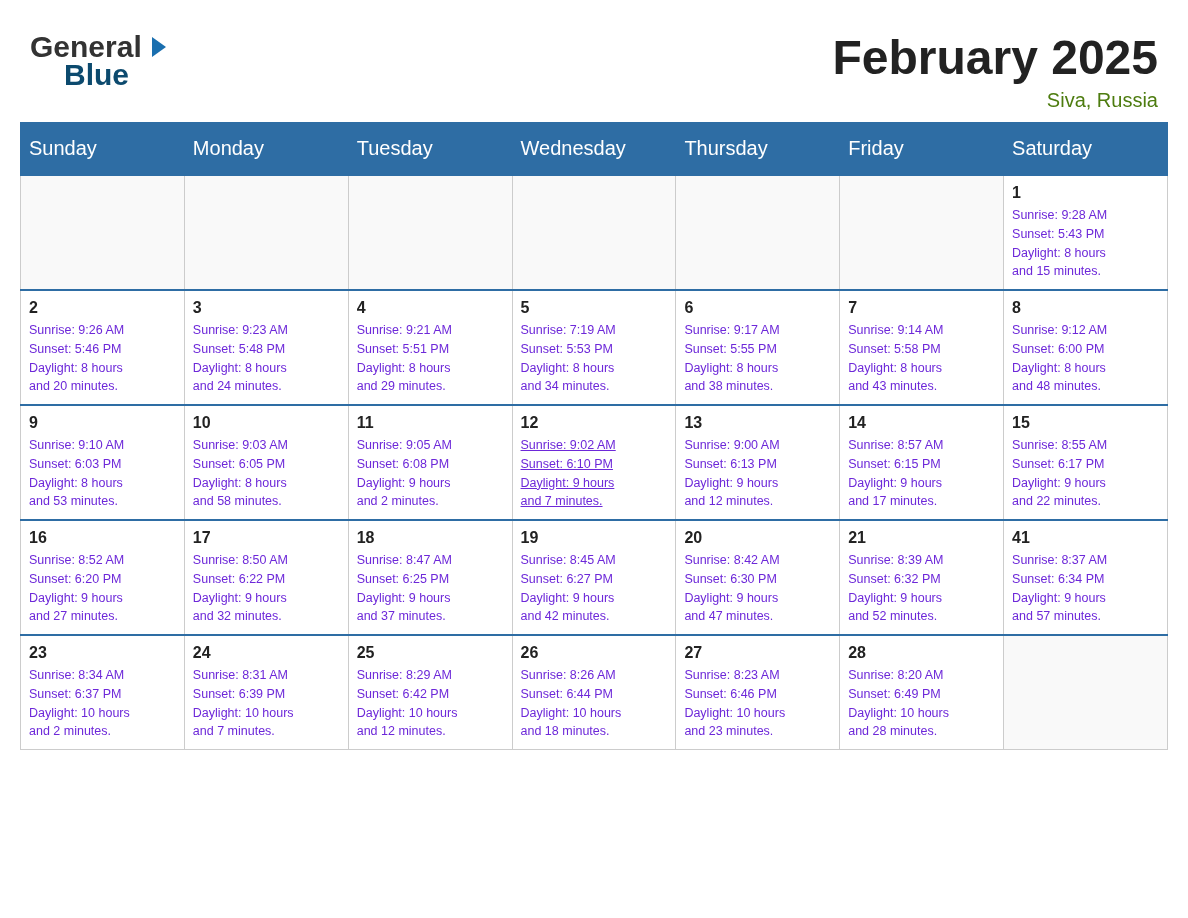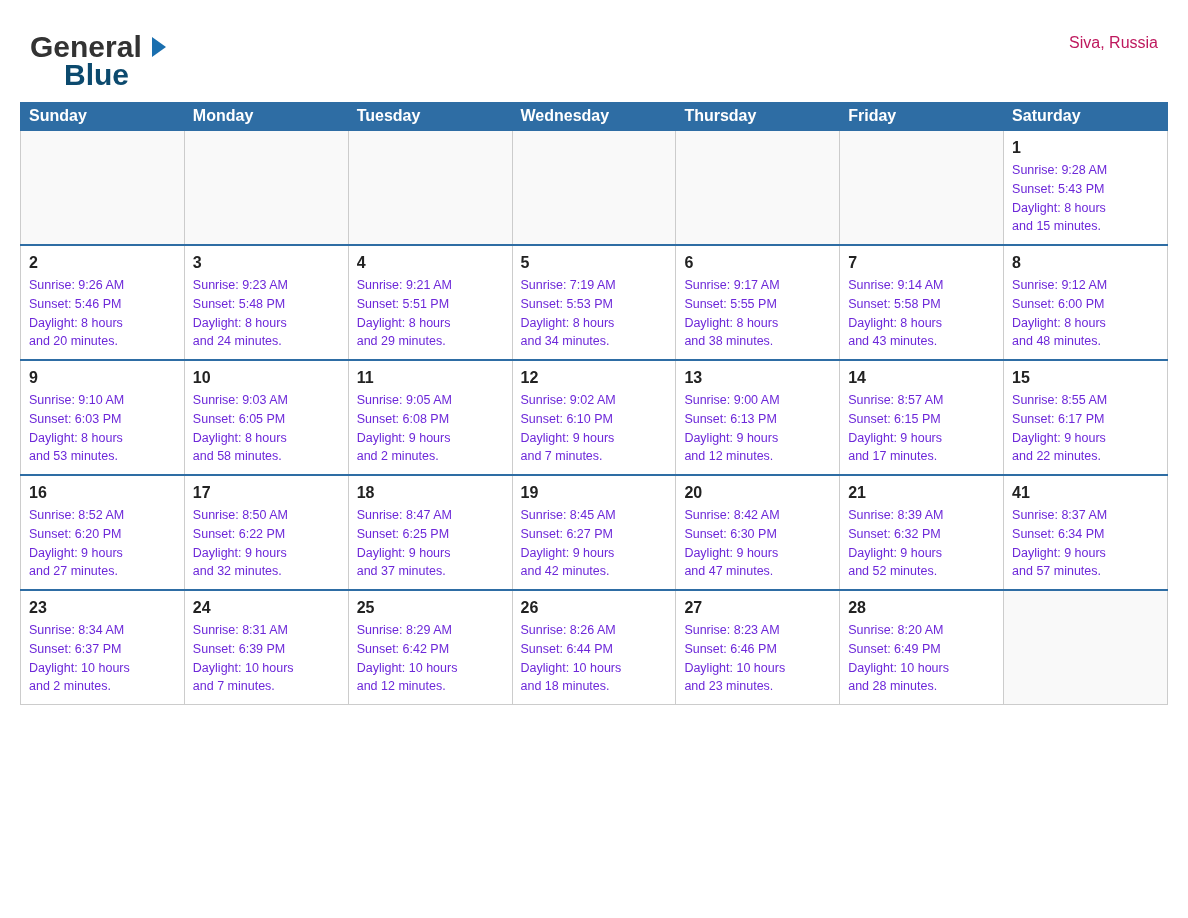--- a/index.html
+++ b/index.html
@@ -24,37 +24,37 @@
     }
     .title-block {
       text-align: right;
     }
     .title-block h1 {
       font-size: 48px;
       font-weight: bold;
       color: #222;
     }
     .title-block h2 {
-      font-size: 16px;
+      font-size: 20px;
       font-weight: normal;
-      color: #be185d;
+      color: #4d7c0f;
       margin-top: 4px;
     }
     .calendar {
       width: 100%;
       border-collapse: collapse;
       margin-top: 10px;
     }
     .calendar thead tr th {
       background-color: #2e6da4;
       color: #fff;
-      padding: 4px 8px;
+      padding: 14px 8px;
       text-align: left;
-      font-size: 16px;
-      font-weight: bold;
+      font-size: 20px;
+      font-weight: normal;
       border: 1px solid #2e6da4;
     }
     .calendar tbody tr td {
       vertical-align: top;
       padding: 8px 8px;
       border: 1px solid #ccc;
       border-top: 2px solid #2e6da4;
       background: #fff;
       width: 14.28%;
       min-height: 100px;
@@ -107,20 +107,21 @@
   <div class="logo">
     <div class="logo-row">
       <span class="logo-text-general">General</span>
       <div class="logo-triangle-shape"></div>
     </div>
     <div style="margin-top:-6px; margin-left:32px;">
       <span class="logo-text-blue">Blue</span>
     </div>
   </div>
   <div class="title-block">
+    <h1>February 2025</h1>
     <h2>Siva, Russia</h2>
   </div>
 </div>
 
 <table class="calendar">
   <thead>
     <tr>
     <th>Sunday</th>
         <th>Monday</th>
         <th>Tuesday</th>
@@ -214,21 +215,21 @@
         </td>
         <td>
           <div class="day-number">11</div>
           <div class="day-info" style="white-space: pre-line;">Sunrise: 9:05 AM
 Sunset: 6:08 PM
 Daylight: 9 hours
 and 2 minutes.</div>
         </td>
         <td>
           <div class="day-number">12</div>
-          <div class="day-info" style="white-space: pre-line;">Sunrise: 9:02 AM
+          <div class="day-info" style="white-space: pre-line; text-decoration: underline;">Sunrise: 9:02 AM
 Sunset: 6:10 PM
 Daylight: 9 hours
 and 7 minutes.</div>
         </td>
         <td>
           <div class="day-number">13</div>
           <div class="day-info" style="white-space: pre-line;">Sunrise: 9:00 AM
 Sunset: 6:13 PM
 Daylight: 9 hours
 and 12 minutes.</div>

